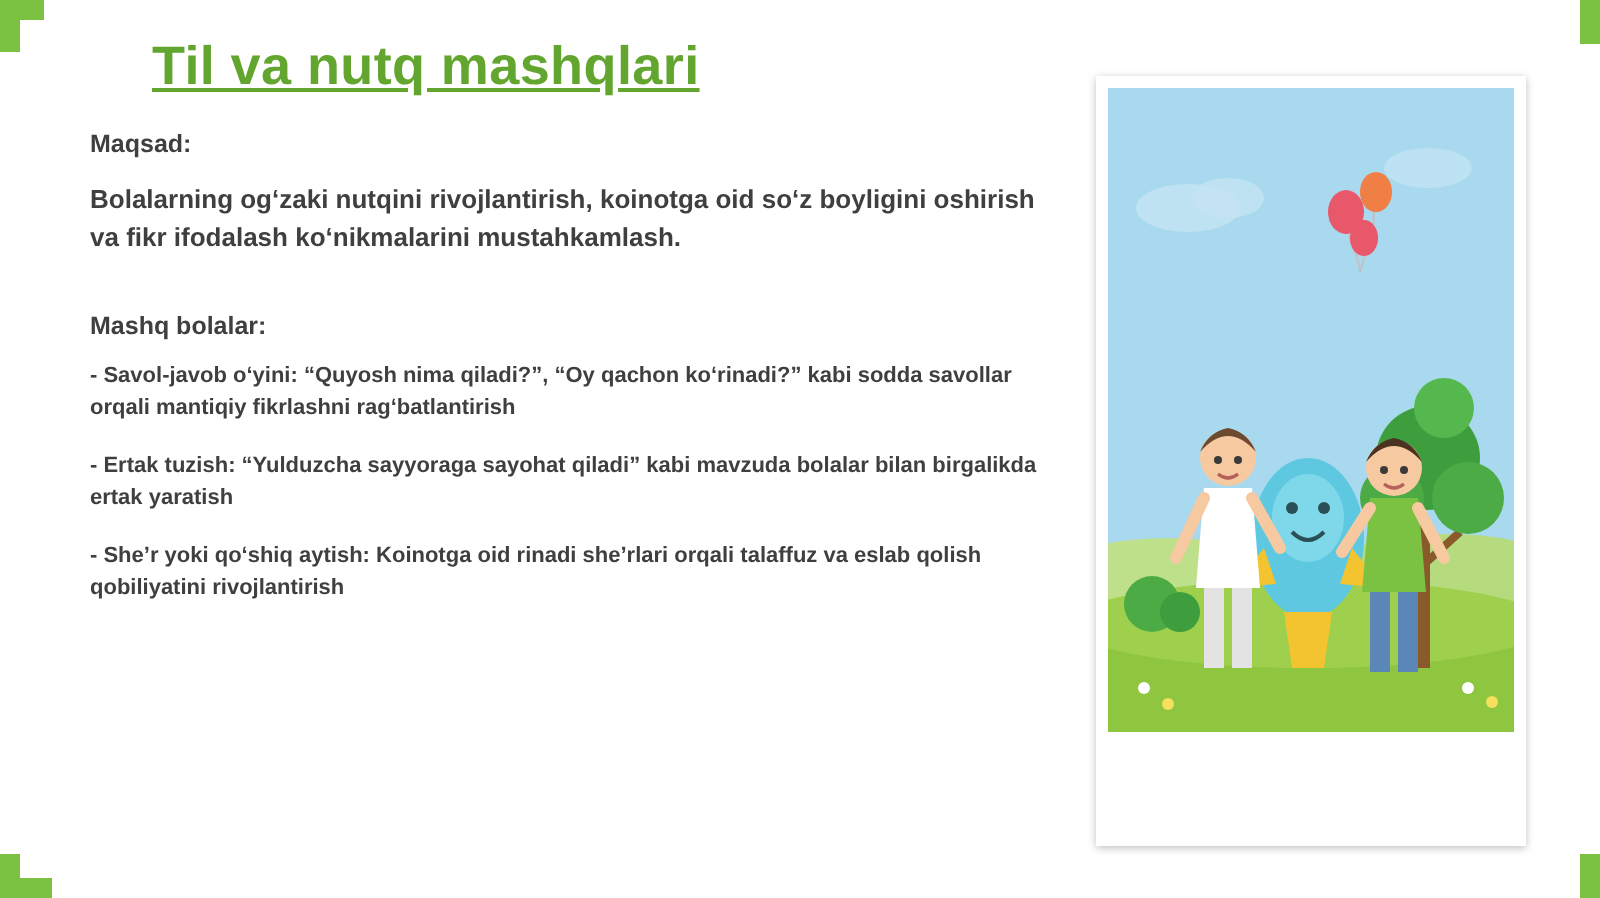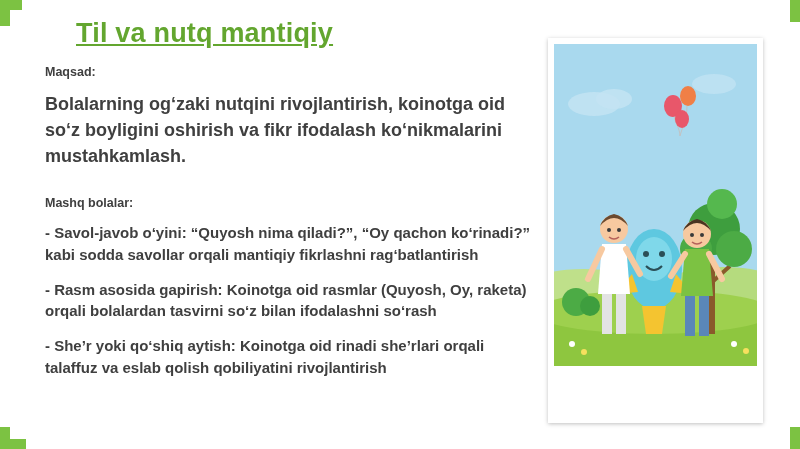--- a/index.html
+++ b/index.html
@@ -86,33 +86,33 @@
 
   .lbl {
     font-size: 12.5px;
     font-weight: bold;
     color: #3f3f3f;
     margin: 0 0 10px 0;
     line-height: 1.35;
   }
 
   .para {
-    font-size: 18px;
+    font-size: 13px;
     font-weight: bold;
     color: #3f3f3f;
     margin: 0 0 12px 0;
     line-height: 1.45;
   }
 
   .spacer {
     height: 14px;
   }
 
   .bullet {
-    font-size: 15px;
+    font-size: 11px;
     font-weight: bold;
     color: #3f3f3f;
     margin: 0 0 13px 0;
     line-height: 1.45;
   }
 
   
   .illus {
     position: absolute;
     left: 548px;
@@ -135,29 +135,29 @@
 </head>
 <body>
 
 <div class="bar-top"></div>
 <div class="bar-top-2"></div>
 <div class="bar-bottom"></div>
 <div class="bar-bottom-2"></div>
 <div class="bar-right-top"></div>
 <div class="bar-right-bottom"></div>
 
-<div class="slide-title">Til va nutq mantiqiy</div>
+<div class="slide-title">Til va nutq mashqlari</div>
 
 <div class="content">
   <p class="lbl">Maqsad:</p>
   <p class="para">Bolalarning og‘zaki nutqini rivojlantirish, koinotga oid so‘z boyligini oshirish va fikr ifodalash ko‘nikmalarini mustahkamlash.</p>
   <div class="spacer"></div>
   <p class="lbl">Mashq bolalar:</p>
   <p class="bullet">- Savol-javob o‘yini: “Quyosh nima qiladi?”, “Oy qachon ko‘rinadi?” kabi sodda savollar orqali mantiqiy fikrlashni rag‘batlantirish</p>
-  <p class="bullet">- Rasm asosida gapirish: Koinotga oid rasmlar (Quyosh, Oy, raketa) orqali bolalardan tasvirni so‘z bilan ifodalashni so‘rash</p>
+  <p class="bullet">- Ertak tuzish: “Yulduzcha sayyoraga sayohat qiladi” kabi mavzuda bolalar bilan birgalikda ertak yaratish</p>
   <p class="bullet">- She’r yoki qo‘shiq aytish: Koinotga oid rinadi she’rlari orqali talaffuz va eslab qolish qobiliyatini rivojlantirish</p>
 </div>
 
 <div class="illus">
   <div class="illus-inner">
     <svg width="203" height="373" viewBox="0 0 203 373" xmlns="http://www.w3.org/2000/svg">
 
       <rect x="0" y="0" width="203" height="373" fill="#ffffff"></rect>
       <rect x="0" y="0" width="203" height="300" fill="#a9d9ee"></rect>
 

